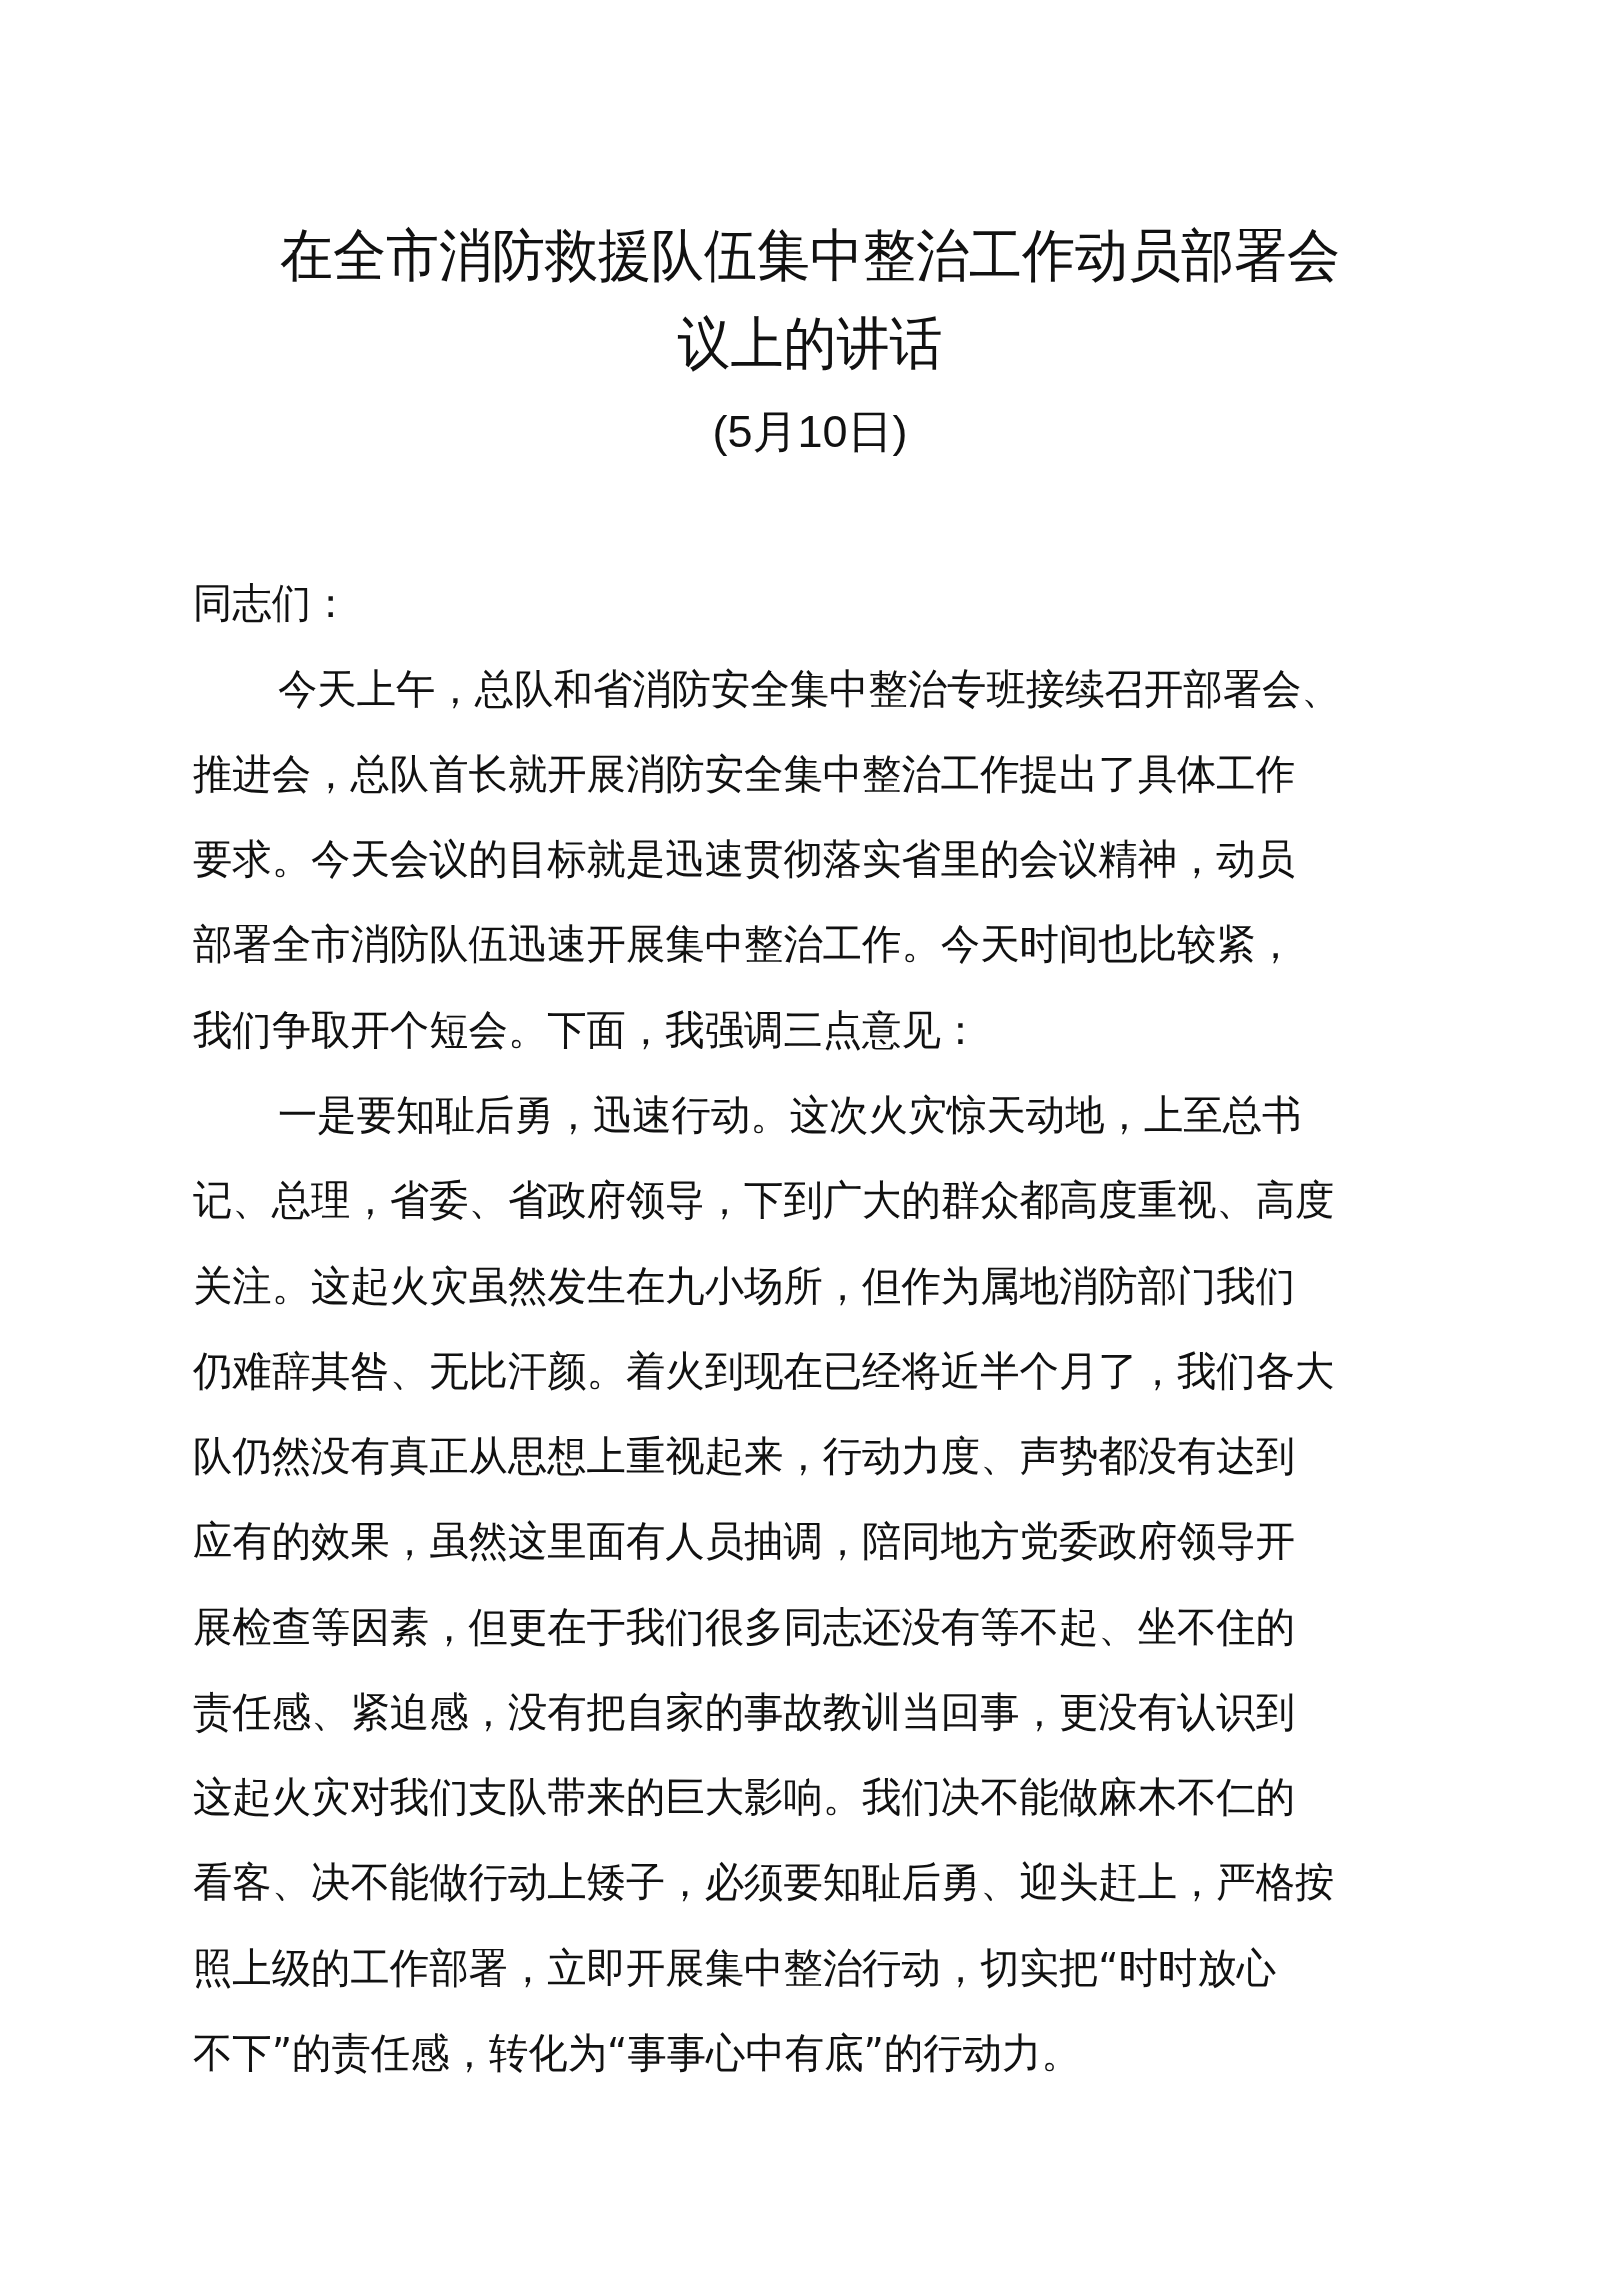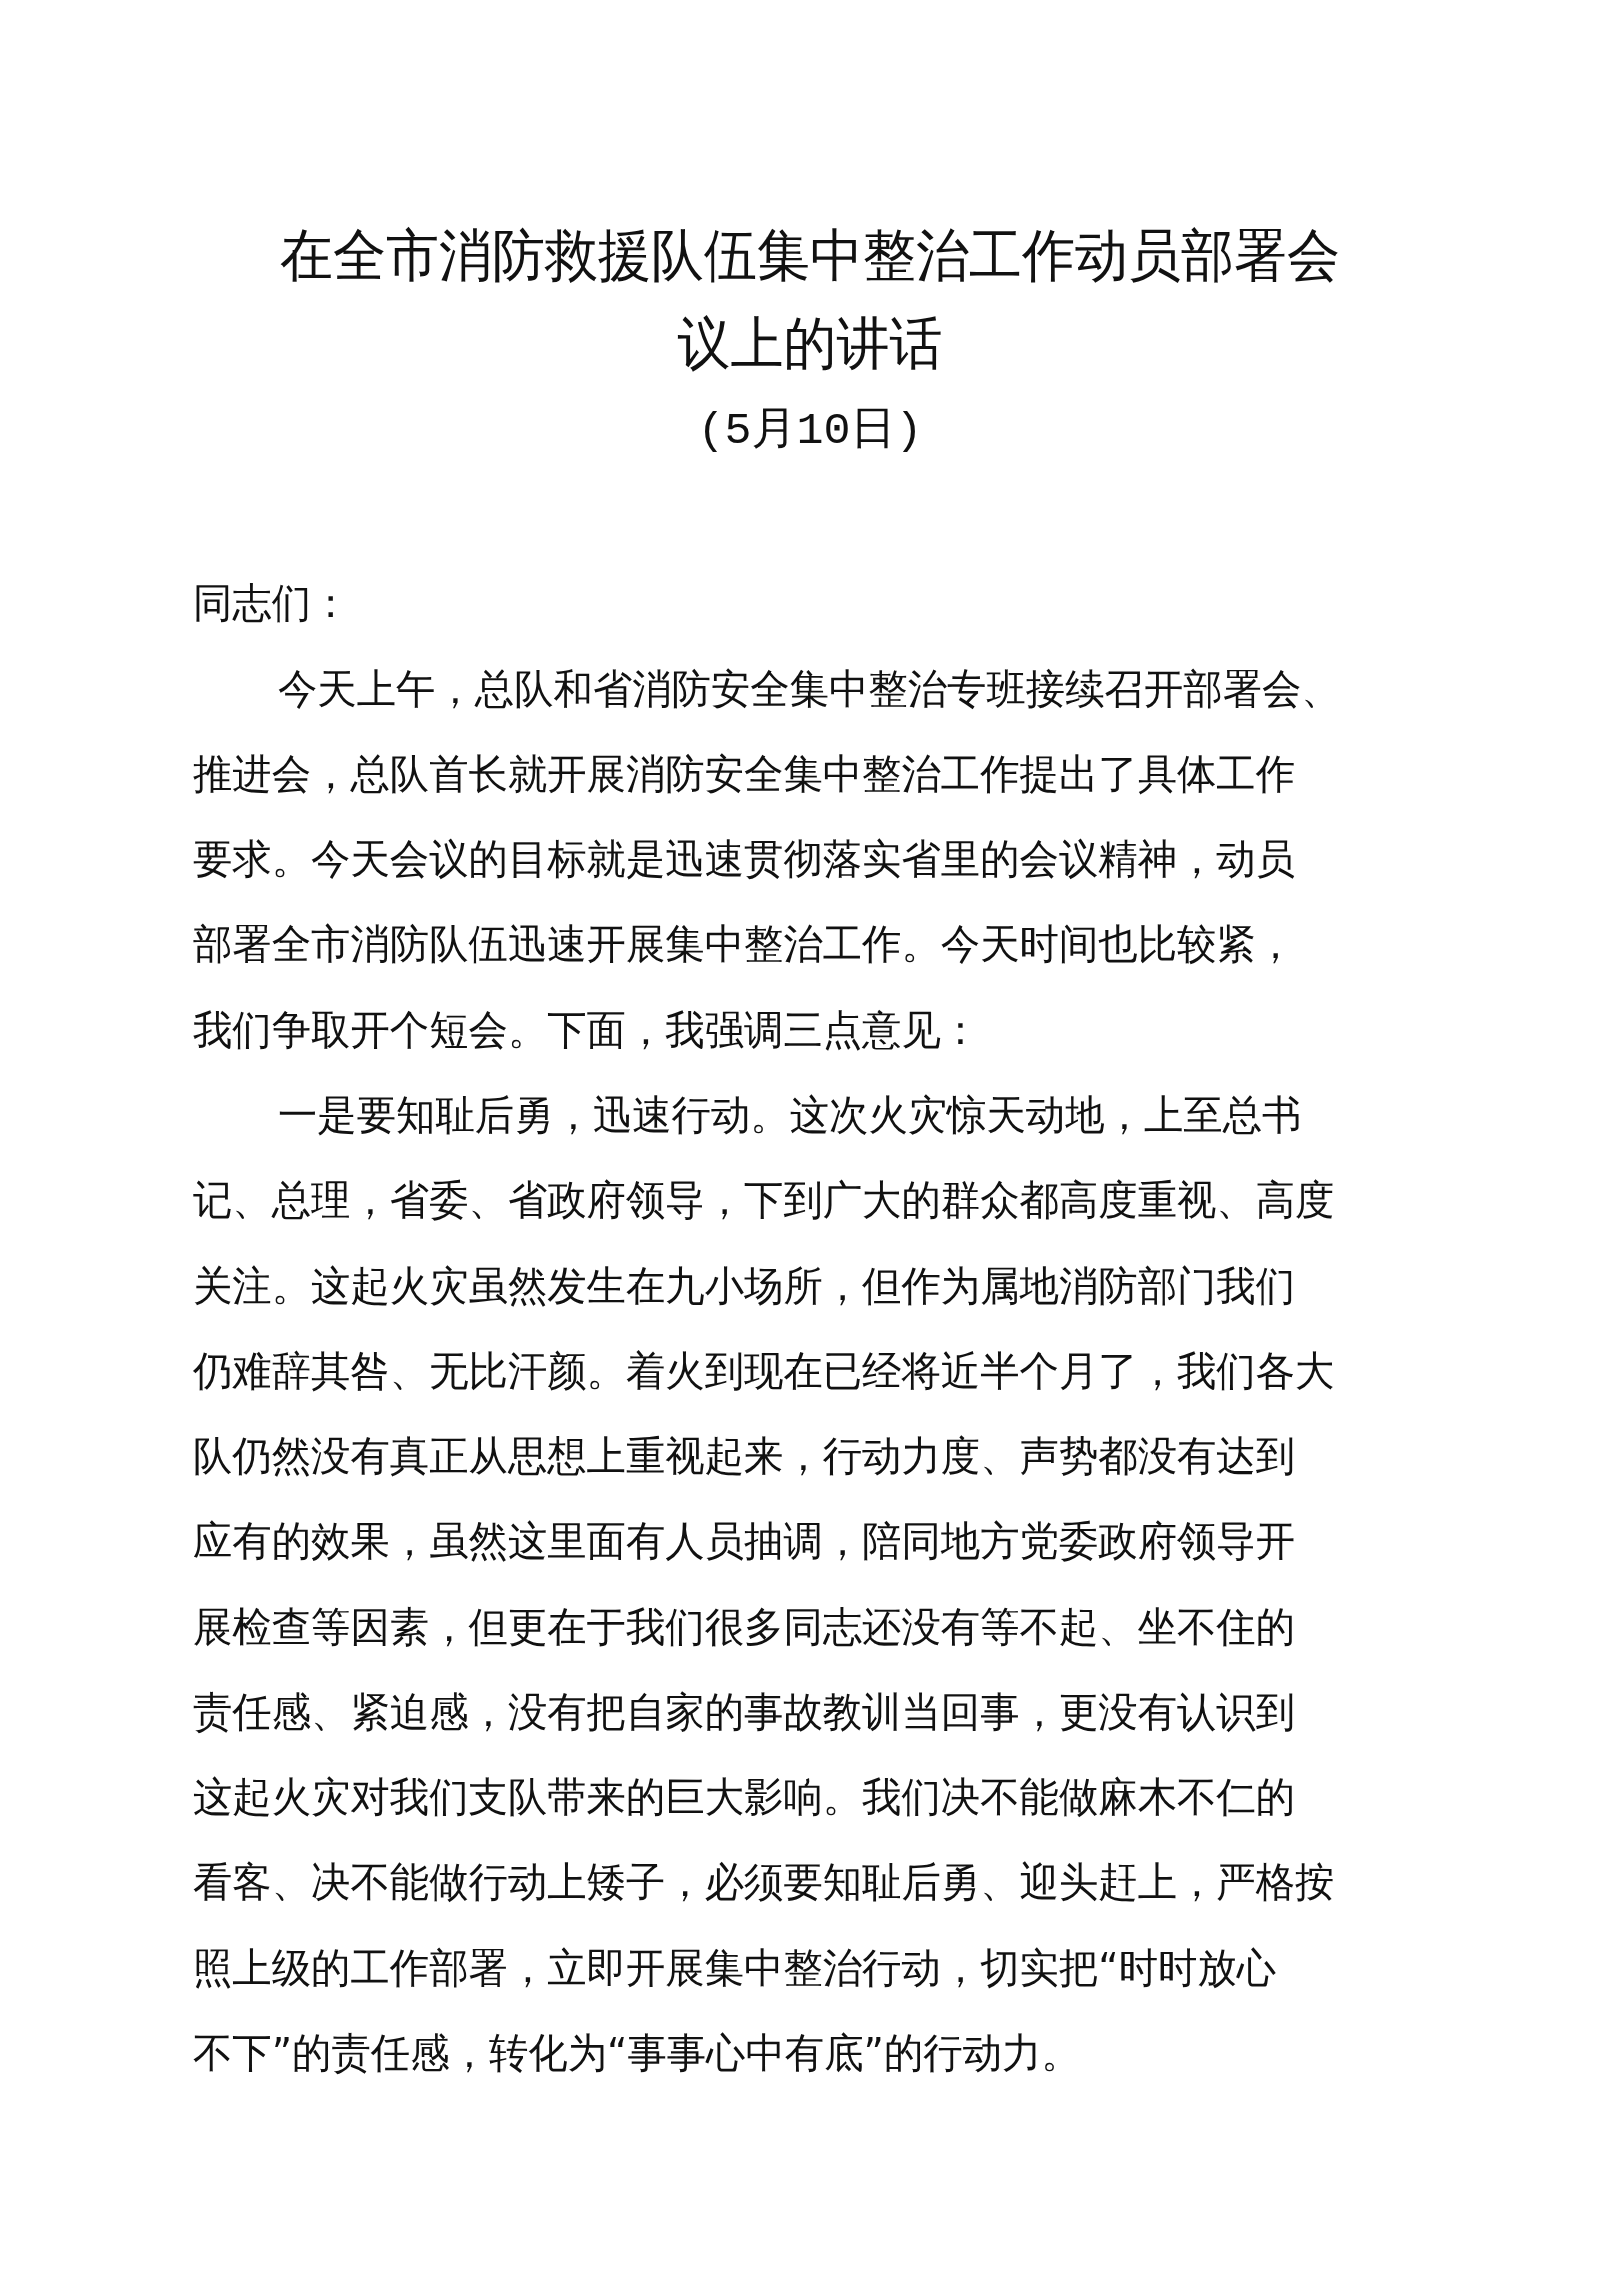--- a/index.html
+++ b/index.html
@@ -32,21 +32,21 @@
       letter-spacing: 0px;
       white-space: nowrap;
       transform: scaleX(0.93);
       transform-origin: center;
     }
     .date-line {
       position: absolute;
       left: 0;
       width: 1620px;
       text-align: center;
-      font-family: Liberation Mono, monospace;
+      font-family: Liberation Sans, sans-serif;
       font-size: 45px;
       line-height: 55px;
       white-space: nowrap;
     }
     .body-line {
       position: absolute;
       left: 193px;
       width: 1274px;
       font-size: 41px;
       line-height: 55px;

